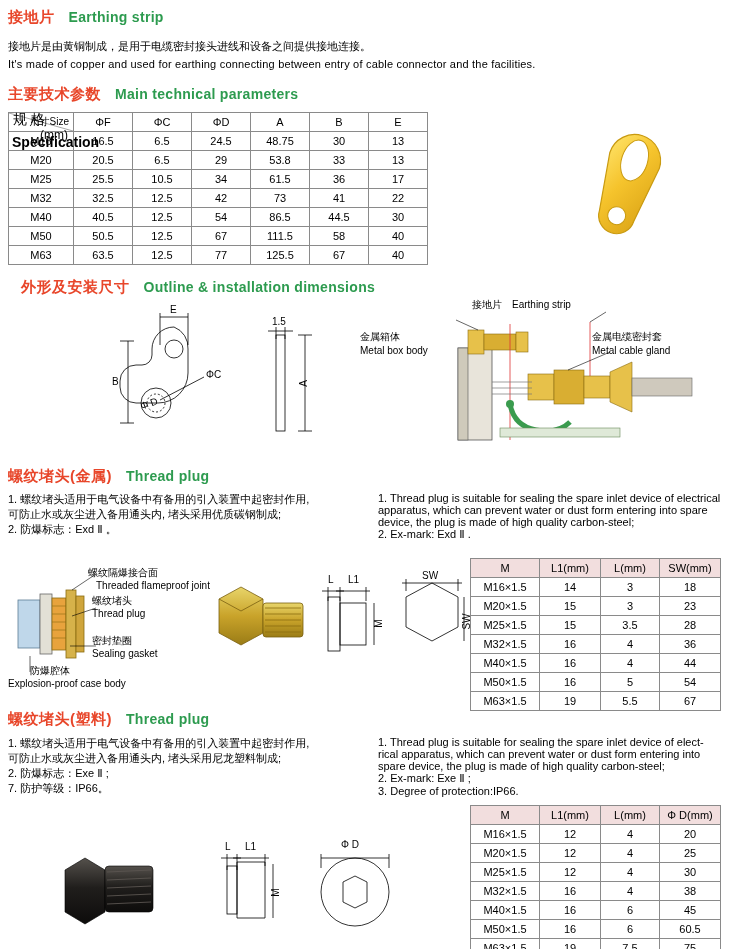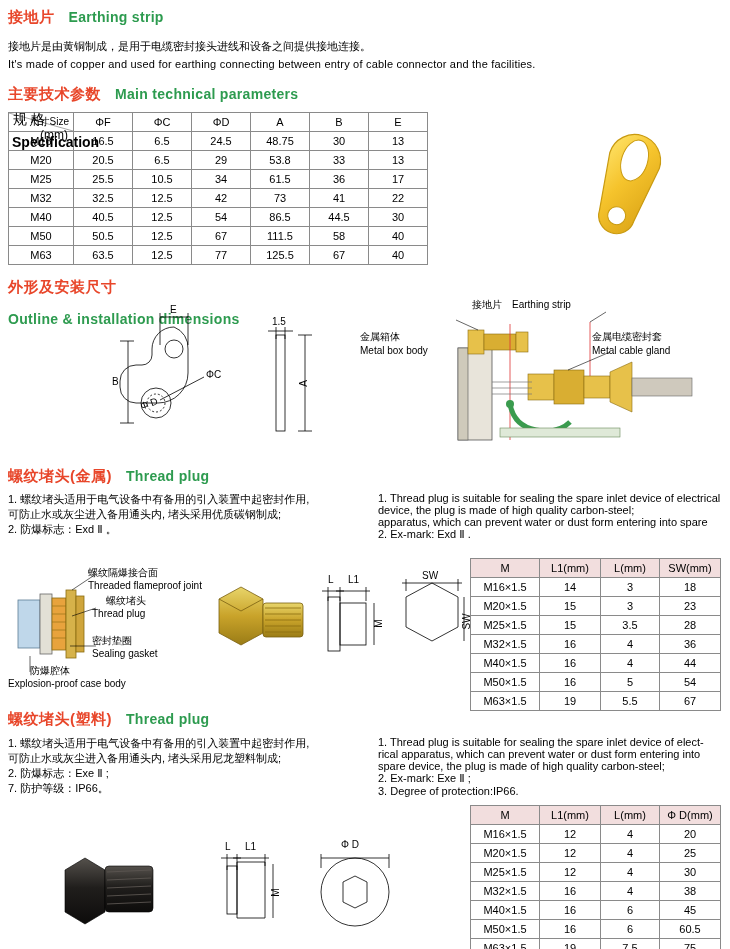--- a/index.html
+++ b/index.html
@@ -171,21 +171,21 @@
         </linearGradient>
       </defs>
       <g transform="rotate(18 85 65)">
         <path d="M85 8 a26 26 0 0 1 26 26 L103 92 a18 18 0 0 1 -18 18 a18 18 0 0 1 -18 -18 L59 34 a26 26 0 0 1 26 -26 z" fill="url(#brassg)" stroke="#c99a10" stroke-width="1.2"></path>
         <ellipse cx="85" cy="34" rx="13" ry="21" fill="#ffffff" stroke="#c99a10" stroke-width="1"></ellipse>
         <circle cx="85" cy="92" r="9" fill="#ffffff" stroke="#c99a10" stroke-width="1"></circle>
       </g>
     </svg>
   </div>
 
-  <div class="abs h-row" style="left:8px;top:278px;flex-direction:column;">
+  <div class="abs h-row" style="left:21px;top:278px;">
     <span class="h-cn">外形及安装尺寸</span>
     <span class="h-en">Outline &amp; installation dimensions</span>
   </div>
 
   <div class="abs" style="left:100px;top:305px;width:250px;height:150px;">
     <svg width="250" height="150" viewBox="0 0 250 150">
       <g stroke="#000" fill="none" stroke-width="0.8">
 
         <path d="M62 22 a22 22 0 0 0 -22 22 l0 6 a10 10 0 0 1 -10 10 l-6 0 a16 16 0 0 0 -16 16 l0 6
                  a16 16 0 0 0 16 16 l22 0 a30 30 0 0 0 30 -30 l0 -24 a22 22 0 0 0 -14 -22 z" transform="translate(12,0)"></path>
@@ -275,22 +275,22 @@
   </div>
 
   <div class="abs" style="left:8px;top:492px;width:360px;">
     <div>1. 螺纹堵头适用于电气设备中有备用的引入装置中起密封作用,</div>
     <div>    可防止水或灰尘进入备用通头内, 堵头采用优质碳钢制成;</div>
     <div>2. 防爆标志：Exd Ⅱ 。</div>
   </div>
 
   <div class="abs" style="left:378px;top:492px;width:345px;">
     <div>1. Thread plug  is  suitable  for sealing  the  spare  inlet  device  of electrical</div>
+    <div>    apparatus,  which can  prevent water  or  dust  form  entering  into spare</div>
     <div>    device,  the plug  is made of high quality  carbon-steel;</div>
-    <div>    apparatus,  which can  prevent water  or  dust  form  entering  into spare</div>
     <div>2. Ex-mark: Exd Ⅱ .</div>
   </div>
 
   <div class="abs" style="left:10px;top:560px;width:200px;height:130px;">
     <svg width="200" height="130" viewBox="0 0 200 130">
       <rect x="8" y="40" width="22" height="48" fill="#bfd7ea" stroke="#5d7d96" stroke-width="0.8"></rect>
       <rect x="30" y="34" width="12" height="60" fill="#e2e0d6" stroke="#666" stroke-width="0.8"></rect>
       <rect x="42" y="38" width="14" height="52" fill="#e8a33d" stroke="#8a6c10" stroke-width="0.8"></rect>
       <g stroke="#8a6c10" stroke-width="0.6">
         <line x1="42" y1="46" x2="56" y2="46"></line>
@@ -302,22 +302,22 @@
       <rect x="56" y="30" width="10" height="68" fill="#d6b24a" stroke="#8a6c10" stroke-width="0.8"></rect>
       <rect x="66" y="36" width="8" height="56" fill="#cfa53c" stroke="#8a6c10" stroke-width="0.8"></rect>
       <g stroke="#000" stroke-width="0.6" fill="none">
         <line x1="62" y1="30" x2="86" y2="14"></line>
         <line x1="62" y1="56" x2="86" y2="48"></line>
         <line x1="60" y1="86" x2="86" y2="86"></line>
         <line x1="20" y1="96" x2="20" y2="112"></line>
       </g>
     </svg>
     <span class="abs lbl-cn" style="left:78px;top:6px;text-align:right;">螺纹隔爆接合面</span>
-    <span class="abs lbl" style="left:78px;top:19px;">Threaded  flameproof  joint</span>
-    <span class="abs lbl-cn" style="left:96px;top:34px;">螺纹堵头</span>
+    <span class="abs lbl" style="left:86px;top:19px;">Threaded  flameproof  joint</span>
+    <span class="abs lbl-cn" style="left:82px;top:34px;">螺纹堵头</span>
     <span class="abs lbl" style="left:82px;top:47px;">Thread  plug</span>
     <span class="abs lbl-cn" style="left:82px;top:74px;">密封垫圈</span>
     <span class="abs lbl" style="left:82px;top:87px;">Sealing  gasket</span>
     <span class="abs lbl-cn" style="left:20px;top:104px;">防爆腔体</span>
     <span class="abs lbl" style="left:-2px;top:117px;">Explosion-proof  case body</span>
   </div>
 
   <div class="abs" style="left:205px;top:575px;width:110px;height:100px;">
     <svg width="110" height="100" viewBox="0 0 110 100">
       <defs>

